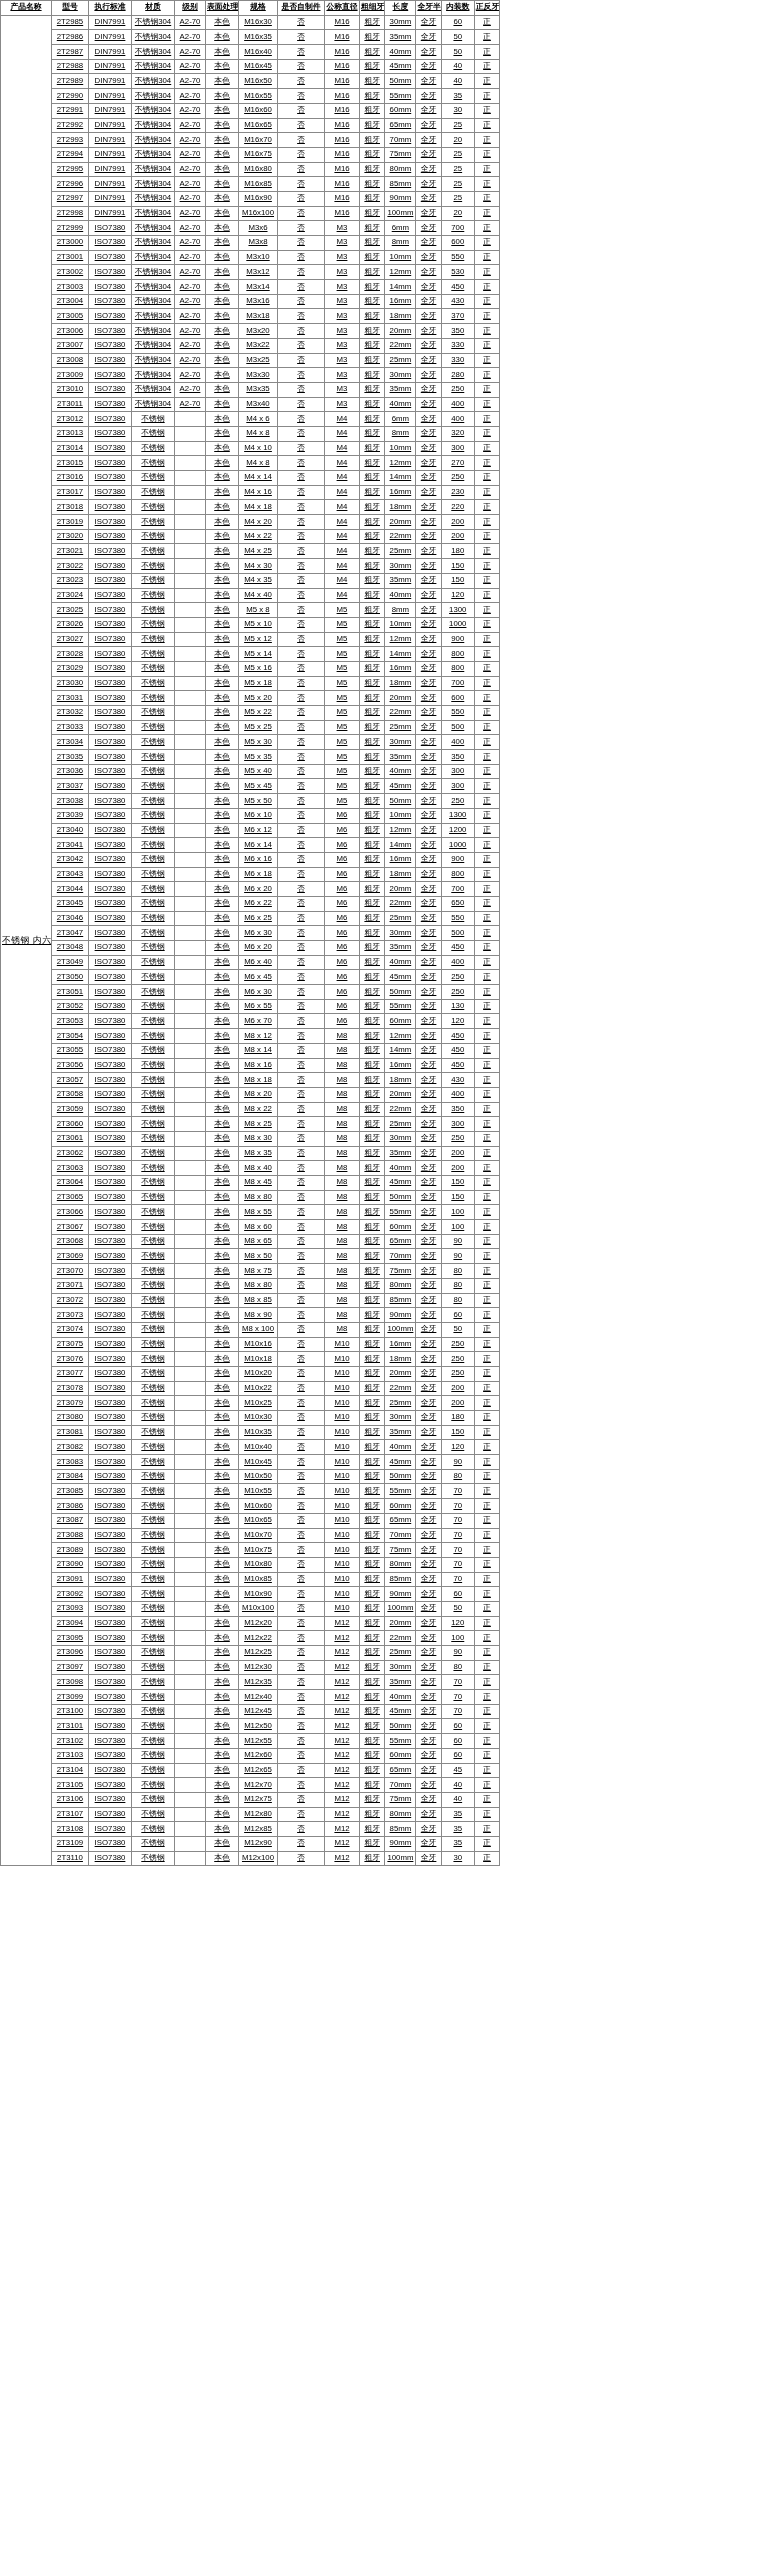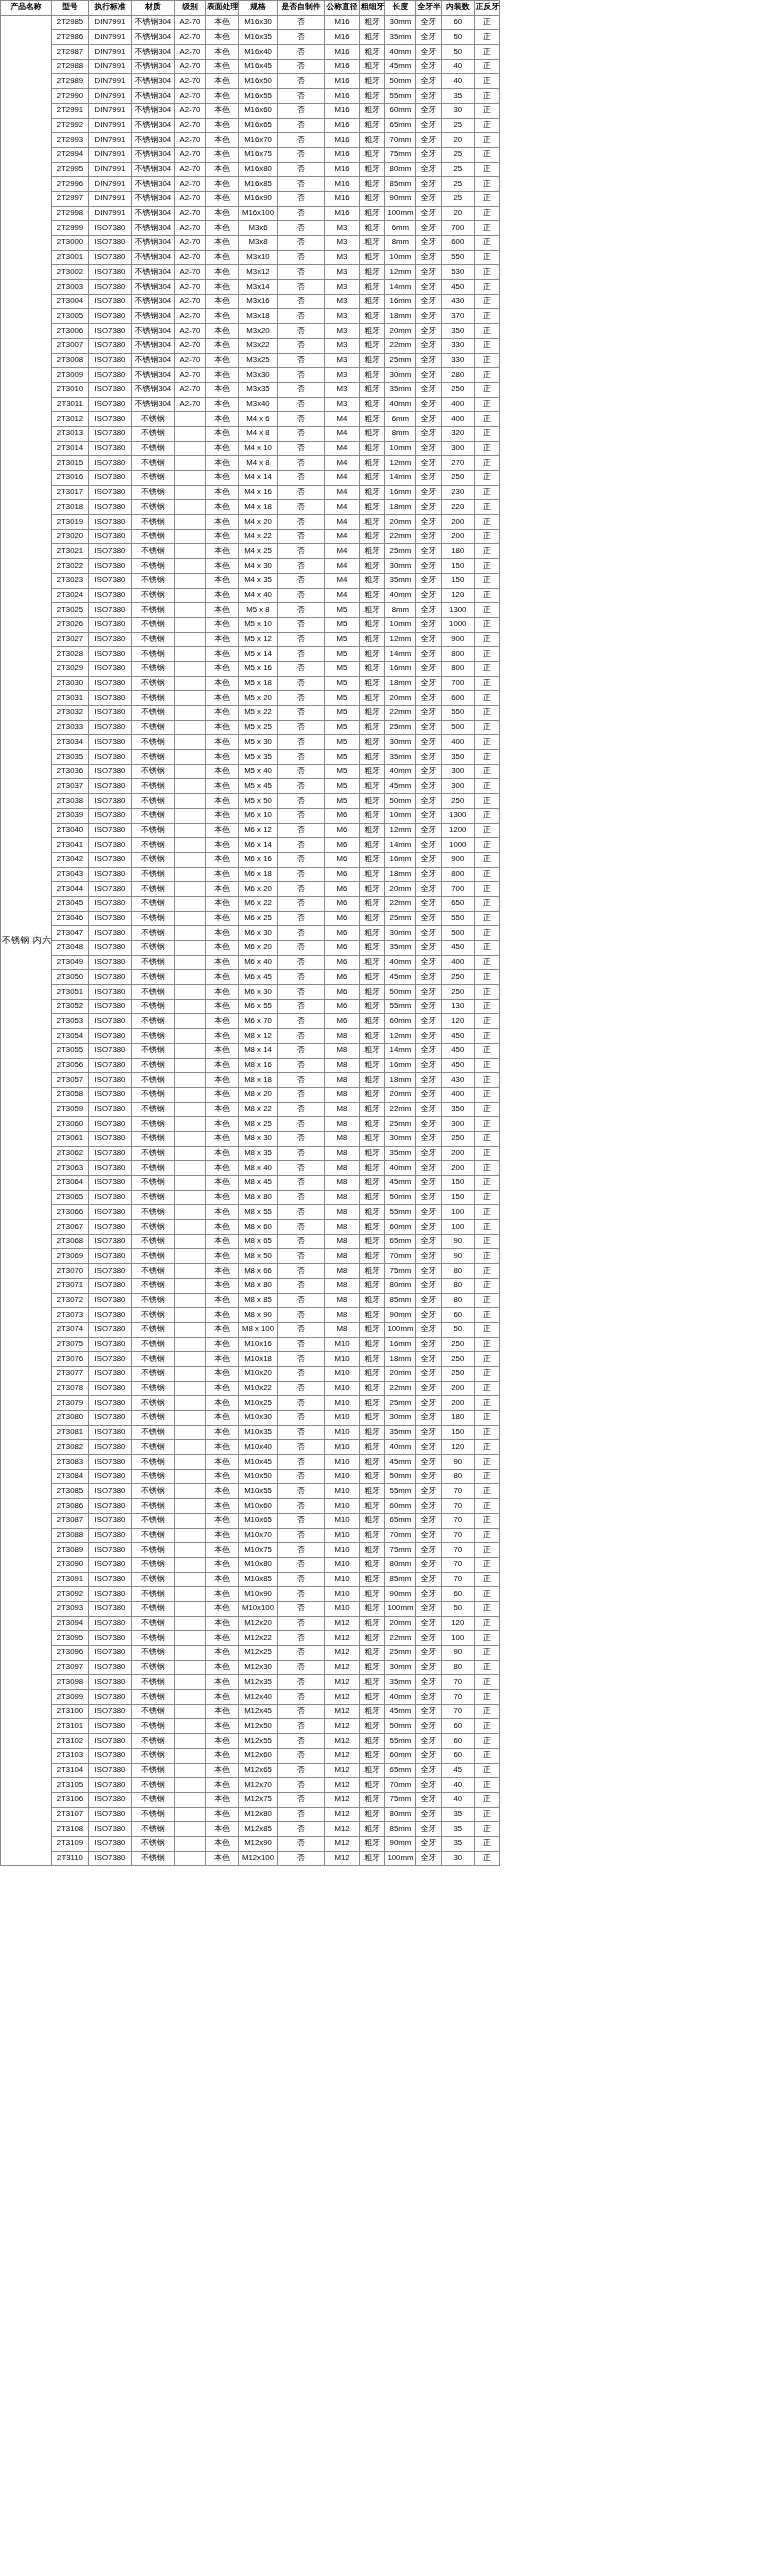--- a/index.html
+++ b/index.html
@@ -15,20 +15,21 @@
     width: 783px;
     position: relative;
   }
   table.grid {
     border-collapse: collapse;
     table-layout: fixed;
     width: 463px;
     margin: 0;
     font-size: 7.8px;
     color: #000;
+    text-decoration: underline;
   }
   table.grid td, table.grid th {
     border: 1px solid #888;
     padding: 0 1px;
     height: 13.7px;
     line-height: 12.7px;
     text-align: center;
     vertical-align: middle;
     overflow: hidden;
     white-space: nowrap;
@@ -1375,21 +1376,21 @@
           <td>全牙</td>
           <td>90</td>
           <td>正</td>
         </tr>
         <tr>
           <td>2T3070</td>
           <td>ISO7380</td>
           <td>不锈钢</td>
           <td></td>
           <td>本色</td>
-          <td>M8 x 66</td>
+          <td>M8 x 75</td>
           <td>否</td>
           <td>M8</td>
           <td>粗牙</td>
           <td>75mm</td>
           <td>全牙</td>
           <td>80</td>
           <td>正</td>
         </tr>
         <tr>
           <td>2T3071</td>

